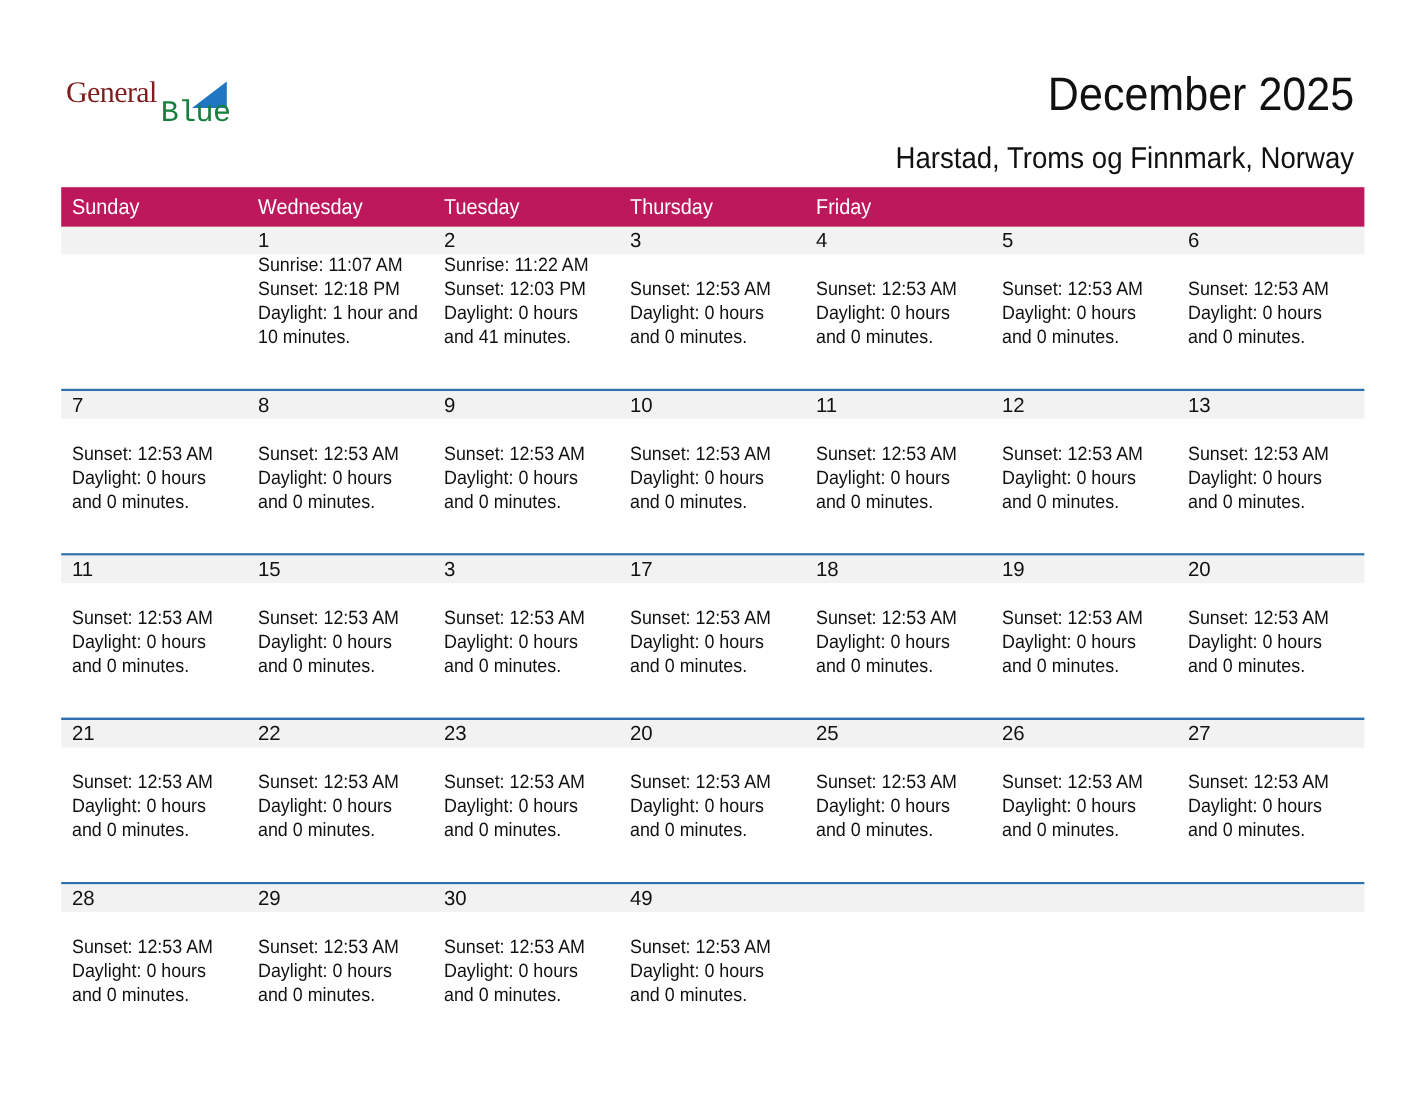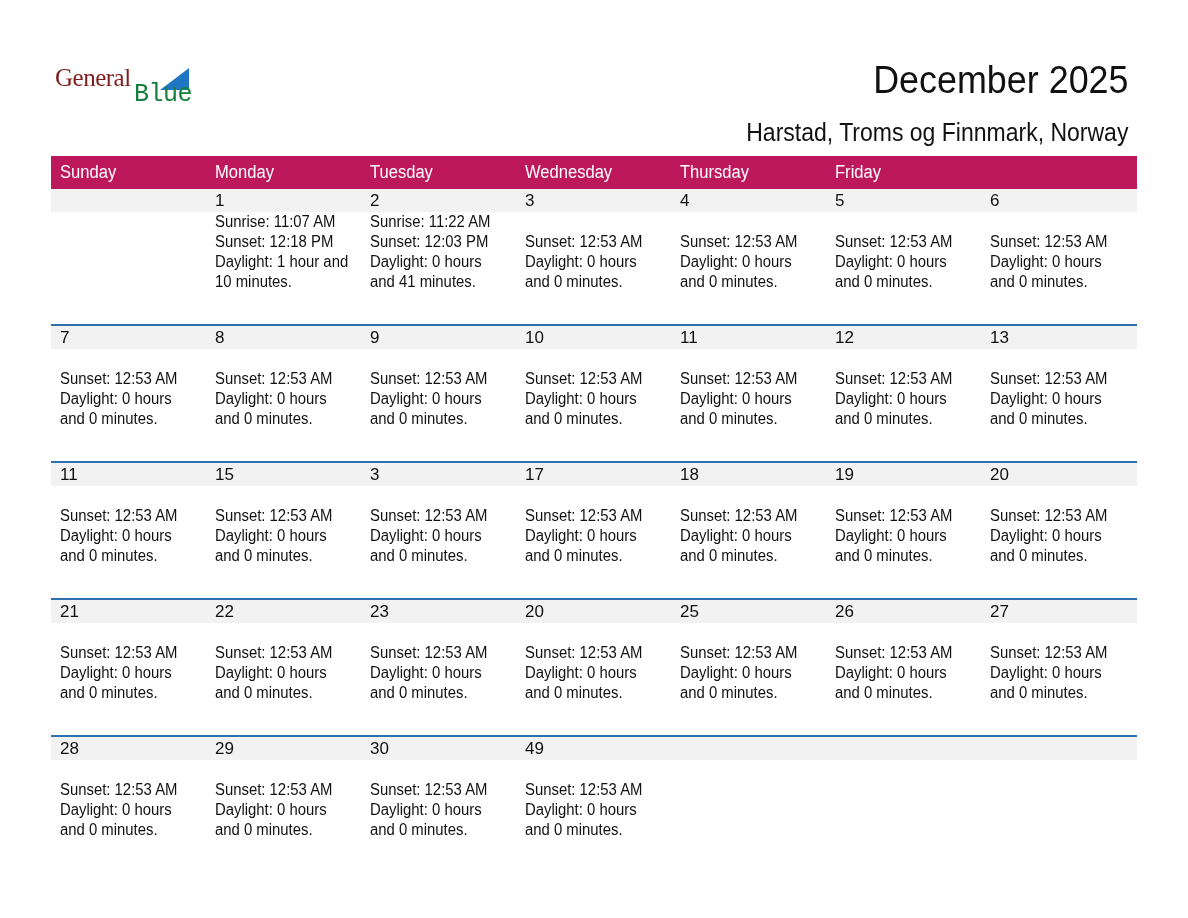--- a/index.html
+++ b/index.html
@@ -30,23 +30,22 @@
   <span class="tri"></span>
   <span class="blue">Blue</span>
 </div>
 
 <div class="title">December 2025</div>
 <div class="subtitle">Harstad, Troms og Finnmark, Norway</div>
 
 <div class="calendar">
   <div class="header-row">
     <div class="header-cell"><span>Sunday</span></div>
-    <div class="header-cell"><span>Monday</span></div>
+    <div class="header-cell"><span>Wednesday</span></div>
     <div class="header-cell"><span>Tuesday</span></div>
-    <div class="header-cell"><span>Wednesday</span></div>
     <div class="header-cell"><span>Thursday</span></div>
     <div class="header-cell"><span>Friday</span></div>
   </div>
   <div id="weeks">
       <div class="week first">
         <div class="num-row">
           <div class="num-cell"></div>
           <div class="num-cell">1</div>
           <div class="num-cell">2</div>
           <div class="num-cell">3</div>

